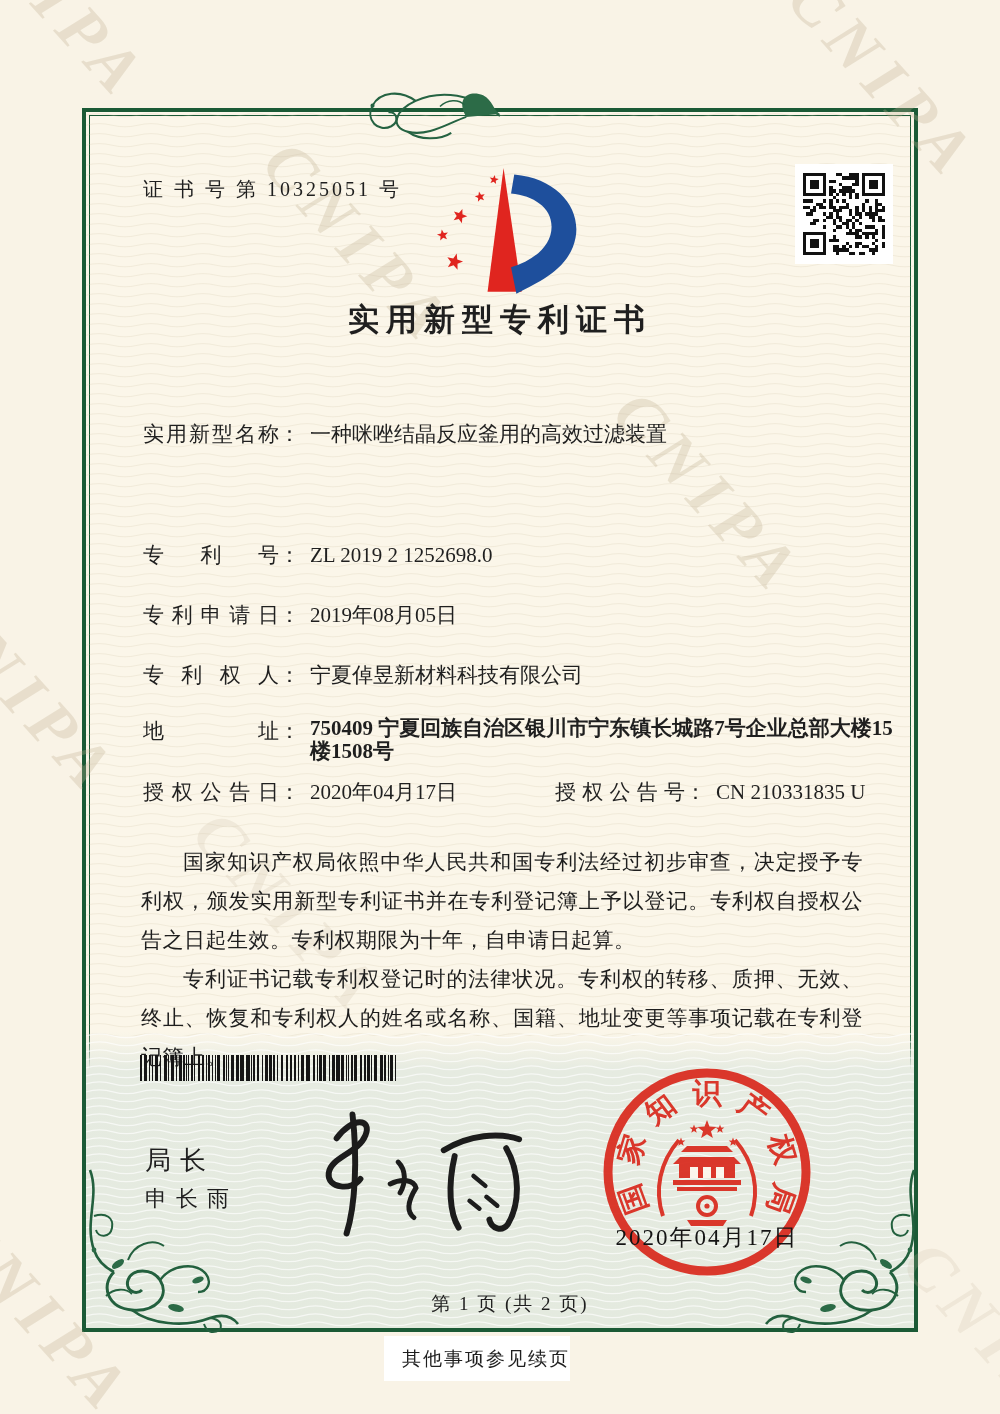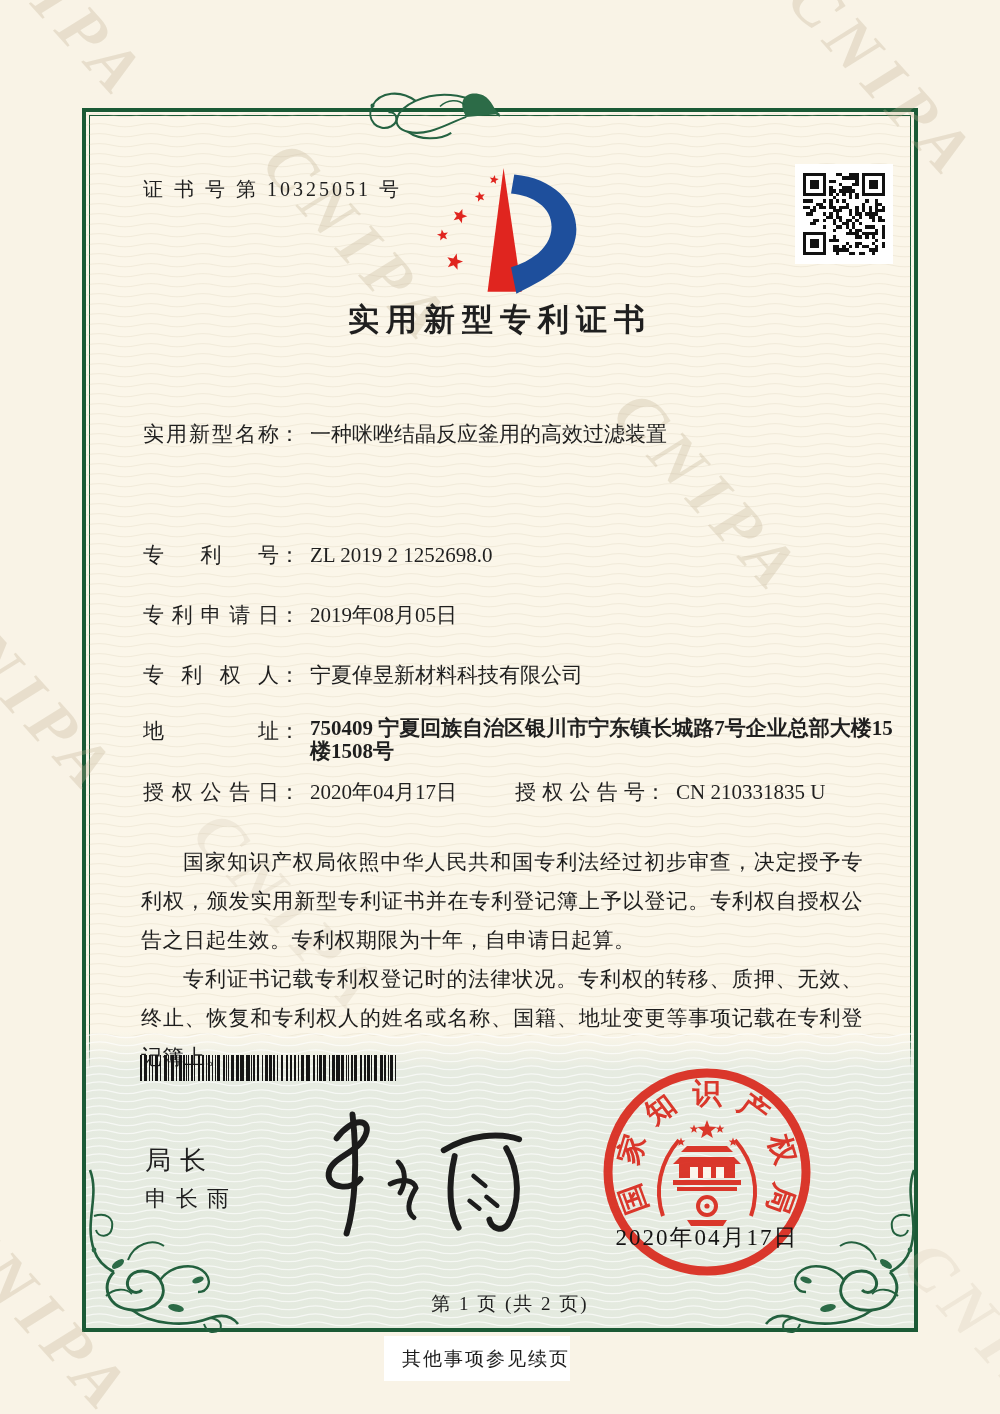--- a/index.html
+++ b/index.html
@@ -20,21 +20,21 @@
   
   .content{position:absolute;inset:0;z-index:3;}
   .cert-no{position:absolute;left:143px;top:176px;font-size:20px;letter-spacing:3px;}
   .logo{position:absolute;left:420px;top:168px;width:165px;height:128px;}
   .qr-box{position:absolute;left:795px;top:164px;width:98px;height:100px;background:#fff;}
   .qr-box svg{position:absolute;left:8px;top:9px;width:82px;height:82px;}
   .title{position:absolute;left:0;top:299px;width:100%;text-align:center;
          font-size:31px;font-weight:bold;letter-spacing:7px;}
   .frow{position:absolute;left:143px;font-size:21px;line-height:28px;white-space:nowrap;}
   .flabel{display:inline-block;width:136px;text-align:justify;text-align-last:justify;vertical-align:top;}
-  .flabel2{display:inline-block;width:130px;text-align:justify;text-align-last:justify;vertical-align:top;}
+  .flabel2{display:inline-block;width:130px;text-align:justify;text-align-last:justify;vertical-align:top;margin-left:40px;}
   .fcolon{display:inline-block;margin-right:10px;vertical-align:top;}
   .fvalue{display:inline-block;vertical-align:top;}
   .fvalue.wrap{white-space:normal;width:600px;line-height:23px;font-weight:bold;}
   .grp2{position:absolute;left:372px;top:0;}
   .paras{position:absolute;left:141px;top:843px;width:722px;}
   .paras p{margin:0;font-size:21px;line-height:39px;text-indent:2em;text-align:justify;
            letter-spacing:.5px;color:#1e1e1e;}
   .barcode{position:absolute;left:140px;top:1055px;width:262px;height:26px;}
   .signer-title{position:absolute;left:145px;top:1143px;font-size:26px;letter-spacing:9px;
                 font-family:"Liberation Sans","DejaVu Sans",sans-serif;}

